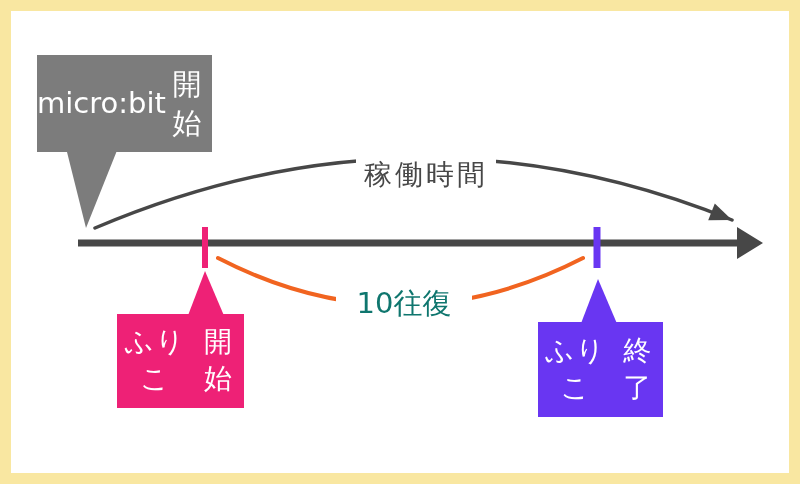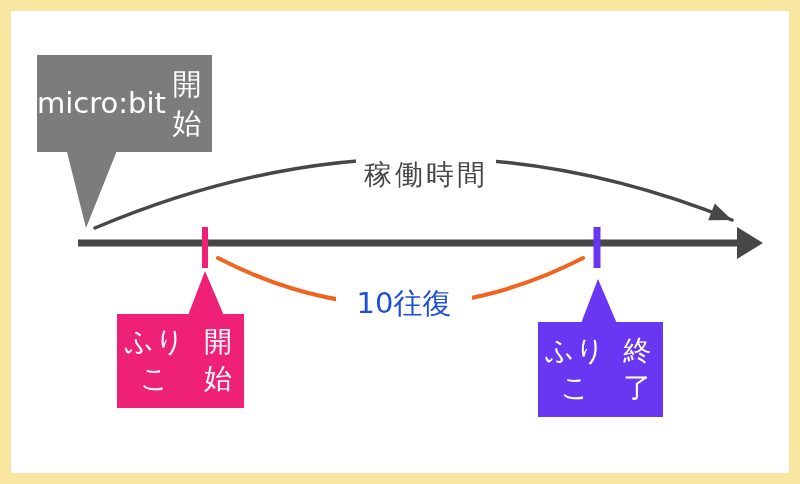--- a/index.html
+++ b/index.html
@@ -119,21 +119,21 @@
     <polygon points="580,326 618,326 598,279" fill="#6936f2"></polygon>
   </svg>
 
   <div class="bubble bubble-gray" style="background-color: rgb(124, 124, 124);">
     <span class="b-line1">micro:bit</span>
     <span class="b-line2">開始</span>
   </div>
 
   <div class="label-operation" style="color: rgb(71, 71, 71);">稼働時間</div>
 
-  <div class="label-interval" style="color: #1d4ed8;">
+  <div class="label-interval" style="color: #0f766e;">
     <span class="b-line1">10往復</span><br>
   </div>
 
   <div class="bubble bubble-pink" style="background-color: rgb(238, 33, 118);">
     <span class="b-line1">ふりこ</span>
     <span class="b-line2">開始</span>
   </div>
 
   <div class="bubble bubble-purple" style="background-color: rgb(105, 54, 242);">
     <span class="b-line1">ふりこ</span>

